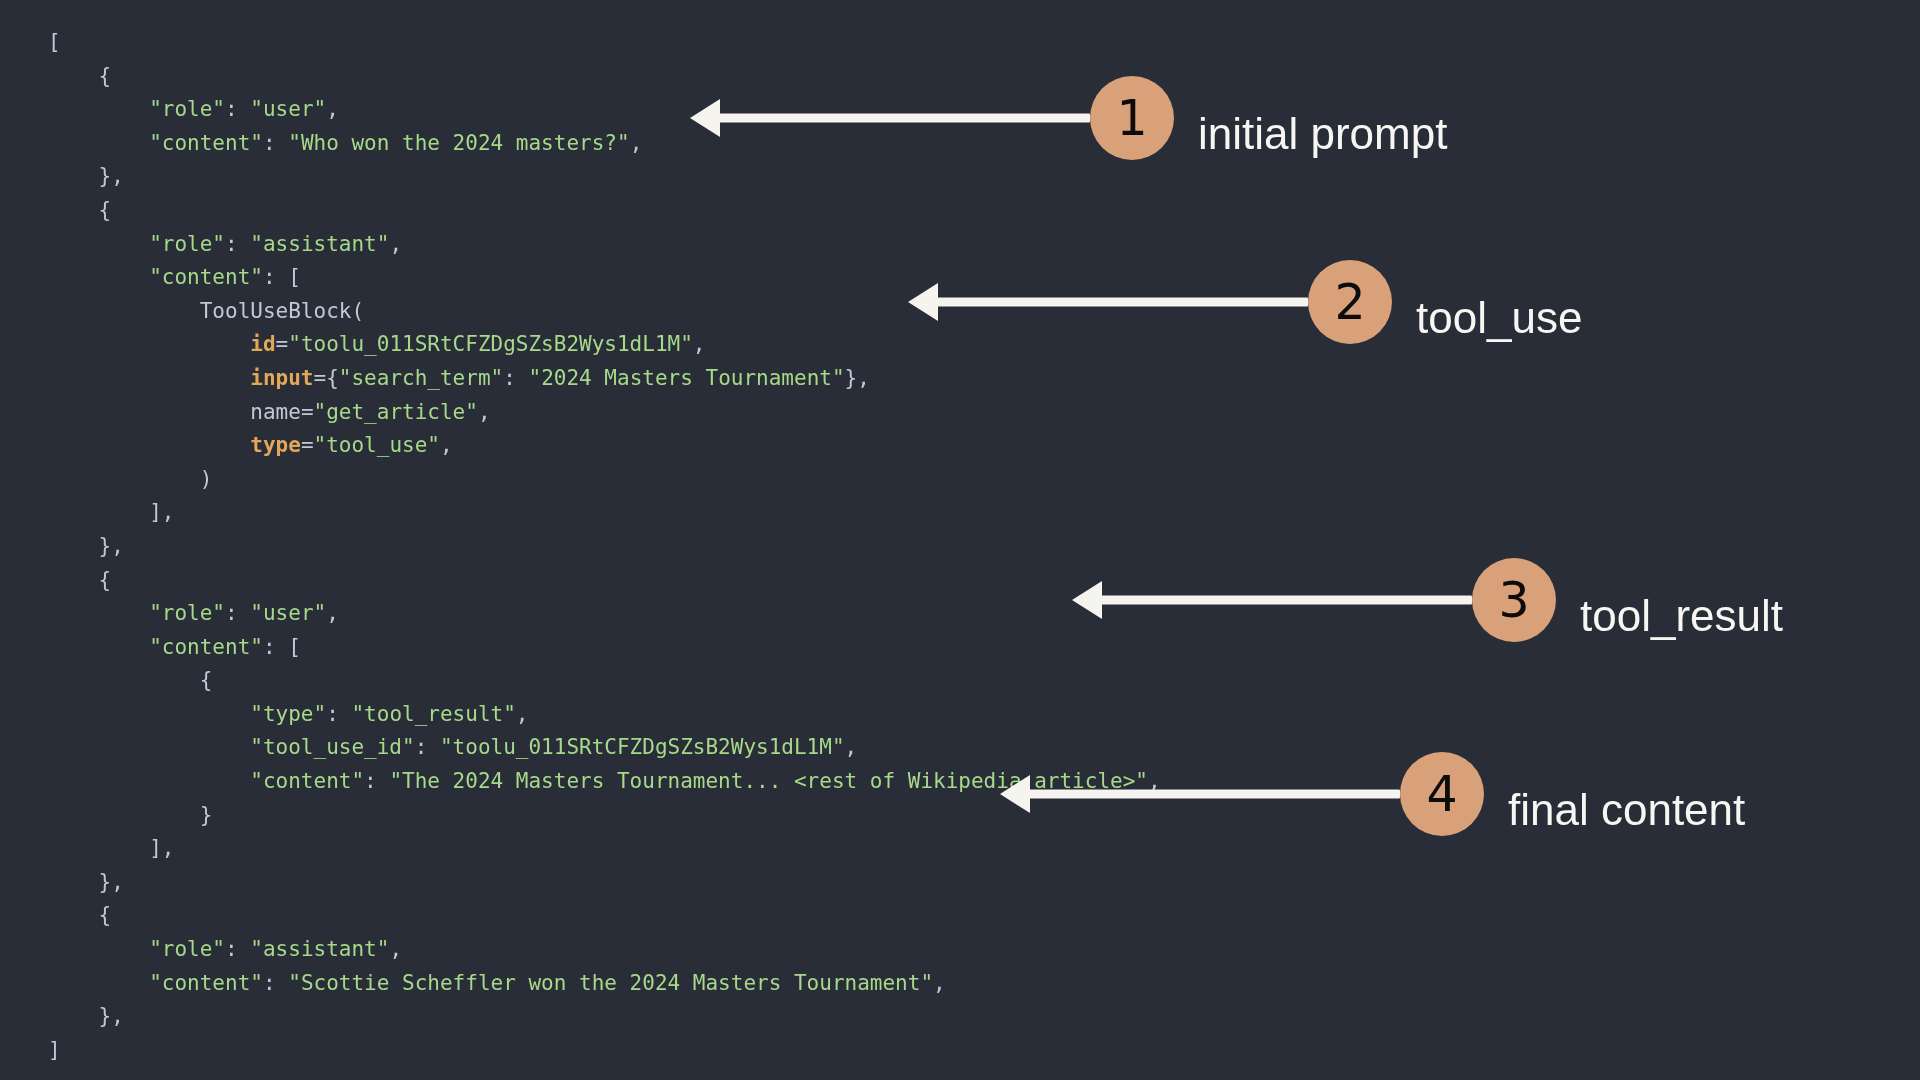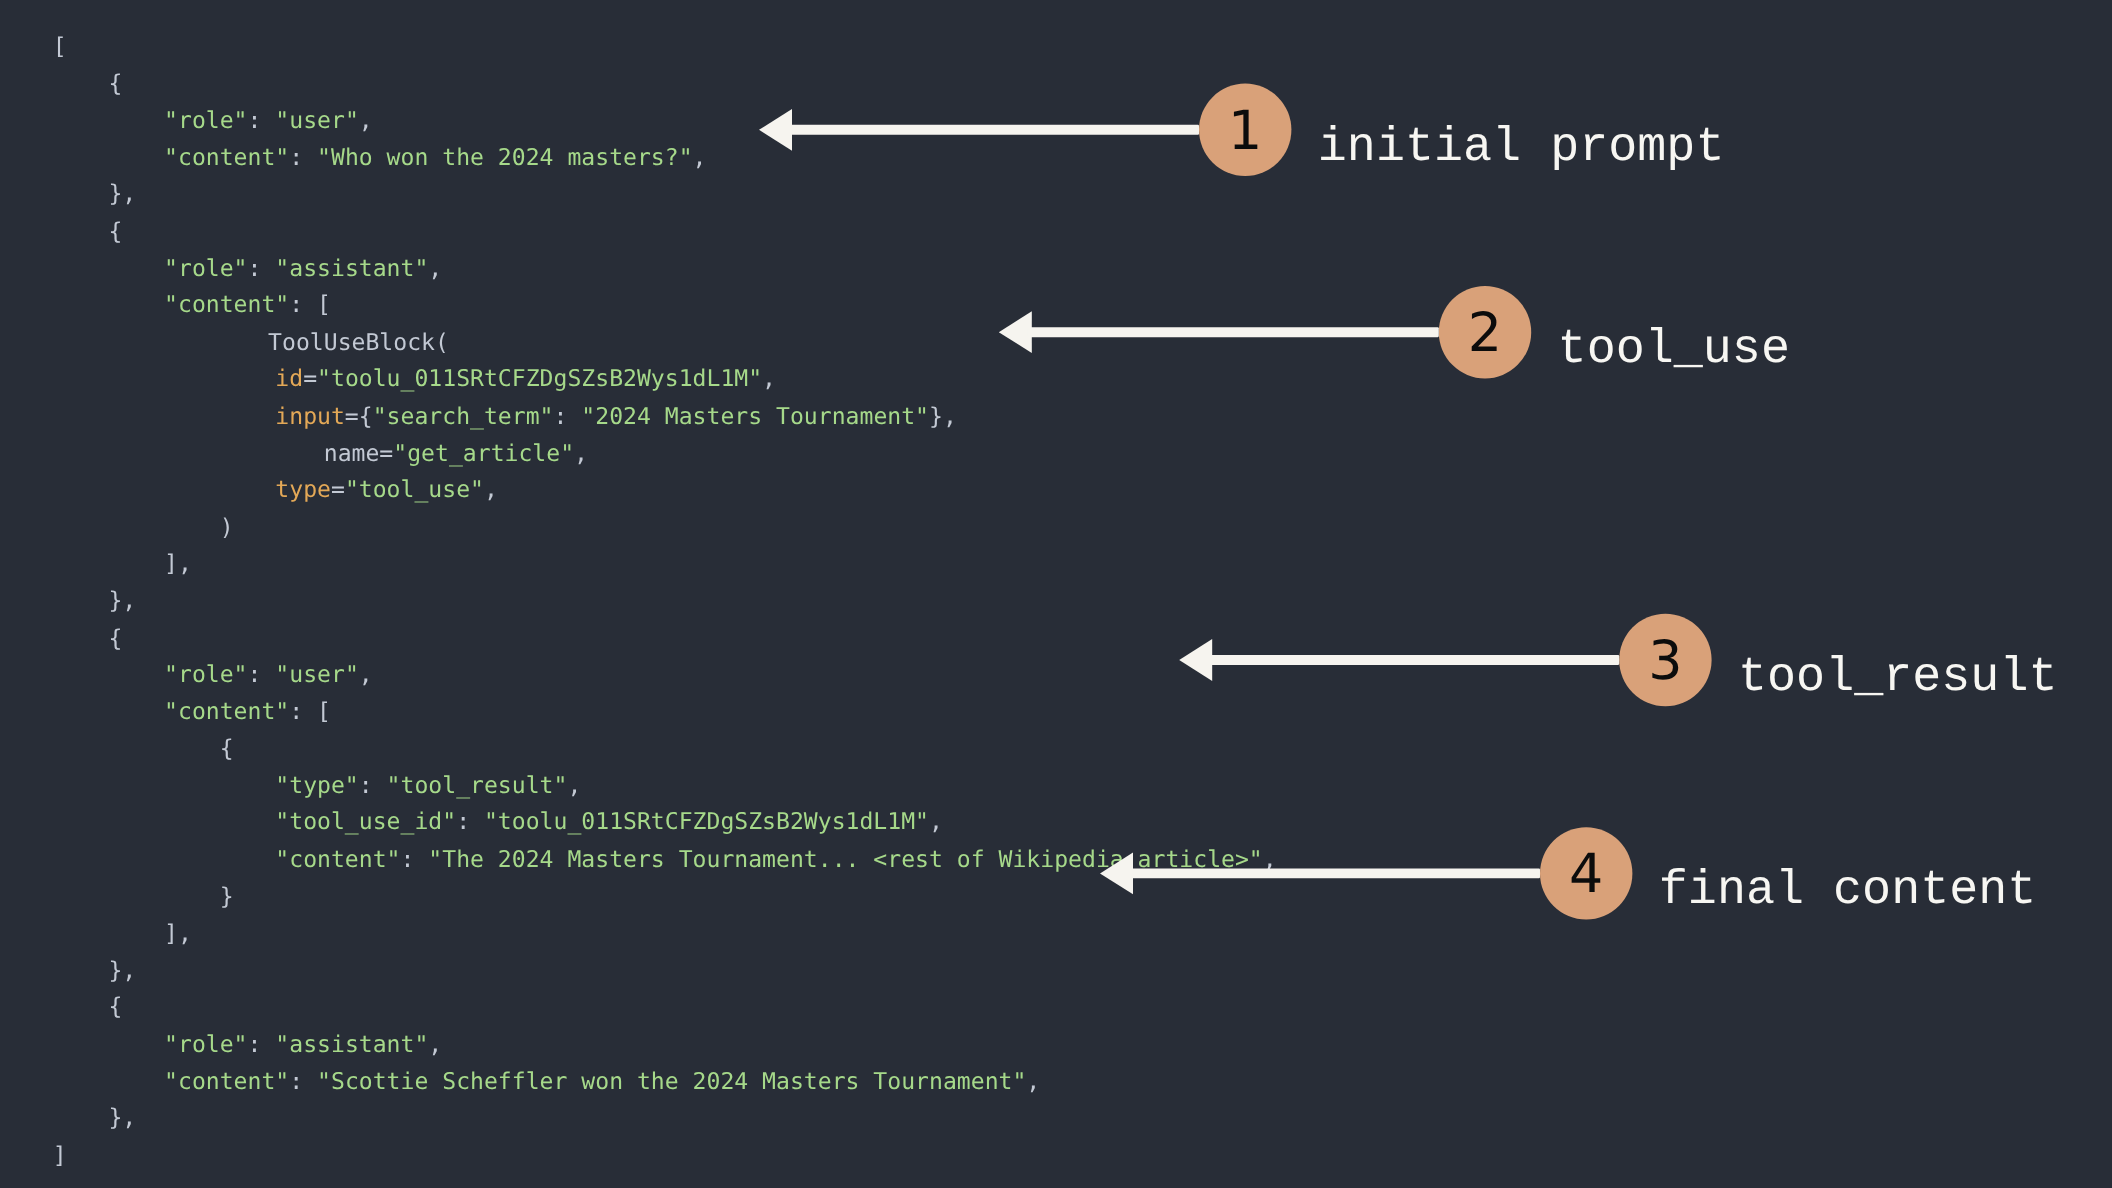--- a/index.html
+++ b/index.html
@@ -29,21 +29,21 @@
     font-size: 21px;
     line-height: 33.6px;
     white-space: pre;
     letter-spacing: 0px;
   }
   .ln { display: block; height: 33.6px; }
   .pun { color: #c3c9d4; }
   .str { color: #a6d98a; }
   .kw  { color: #e3a košt; }
   .kw  { color: #e3a857; }
-  .pln { color: #c3c9d4; margin-left: 44px; }
+  .pln { color: #c3c9d4; }
 
   
   .anno {
     position: absolute;
     display: flex;
     align-items: center;
     height: 0;
   }
   .arrow {
     position: relative;
@@ -81,33 +81,33 @@
     justify-content: center;
     font-family: "DejaVu Sans", sans-serif;
     font-size: 49px;
     font-weight: 400;
     line-height: 1;
     flex: 0 0 auto;
   }
   .anno-label {
     margin-left: 24px;
     color: #f7f6f2;
-    font-family: Liberation Mono, monospace;
+    font-family: Liberation Sans, sans-serif;
     font-size: 44px;
     font-weight: 400;
     white-space: nowrap;
     line-height: 1;
     margin-top: 32px;
   }
 </style>
 <style>
     html, body, #stage { background: #282d37; }
     .str { color: #a6d98a; }
     .pun, .pln { color: #c3c9d4; }
-    .kw  { color: #e3a857; }
+    .kw  { color: #e3a857; font-weight: bold; }
     .badge { background: #d9a179; color: #0c0c0c; }
     .arrow-line { background: #f6f4ef; }
     .arrow-head { border-right-color: #f6f4ef; }
     .anno-label { color: #f7f6f2; }
   </style></head>
 <body>
 
 <div id="stage">
 
   <div id="code"><span class="ln"><span class="pun">[</span></span><span class="ln">    <span class="pun">{</span></span><span class="ln">        <span class="str">"role"</span><span class="pun">: </span><span class="str">"user"</span><span class="pun">,</span></span><span class="ln">        <span class="str">"content"</span><span class="pun">: </span><span class="str">"Who won the 2024 masters?"</span><span class="pun">,</span></span><span class="ln">    <span class="pun">},</span></span><span class="ln">    <span class="pun">{</span></span><span class="ln">        <span class="str">"role"</span><span class="pun">: </span><span class="str">"assistant"</span><span class="pun">,</span></span><span class="ln">        <span class="str">"content"</span><span class="pun">: </span><span class="pun">[</span></span><span class="ln">            <span class="pln">ToolUseBlock(</span></span><span class="ln">                <span class="kw">id</span><span class="pun">=</span><span class="str">"toolu_011SRtCFZDgSZsB2Wys1dL1M"</span><span class="pun">,</span></span><span class="ln">                <span class="kw">input</span><span class="pun">={</span><span class="str">"search_term"</span><span class="pun">: </span><span class="str">"2024 Masters Tournament"</span><span class="pun">},</span></span><span class="ln">                <span class="pln">name</span><span class="pun">=</span><span class="str">"get_article"</span><span class="pun">,</span></span><span class="ln">                <span class="kw">type</span><span class="pun">=</span><span class="str">"tool_use"</span><span class="pun">,</span></span><span class="ln">            <span class="pun">)</span></span><span class="ln">        <span class="pun">],</span></span><span class="ln">    <span class="pun">},</span></span><span class="ln">    <span class="pun">{</span></span><span class="ln">        <span class="str">"role"</span><span class="pun">: </span><span class="str">"user"</span><span class="pun">,</span></span><span class="ln">        <span class="str">"content"</span><span class="pun">: </span><span class="pun">[</span></span><span class="ln">            <span class="pun">{</span></span><span class="ln">                <span class="str">"type"</span><span class="pun">: </span><span class="str">"tool_result"</span><span class="pun">,</span></span><span class="ln">                <span class="str">"tool_use_id"</span><span class="pun">: </span><span class="str">"toolu_011SRtCFZDgSZsB2Wys1dL1M"</span><span class="pun">,</span></span><span class="ln">                <span class="str">"content"</span><span class="pun">: </span><span class="str">"The 2024 Masters Tournament... &lt;rest of Wikipedia article&gt;"</span><span class="pun">,</span></span><span class="ln">            <span class="pun">}</span></span><span class="ln">        <span class="pun">],</span></span><span class="ln">    <span class="pun">},</span></span><span class="ln">    <span class="pun">{</span></span><span class="ln">        <span class="str">"role"</span><span class="pun">: </span><span class="str">"assistant"</span><span class="pun">,</span></span><span class="ln">        <span class="str">"content"</span><span class="pun">: </span><span class="str">"Scottie Scheffler won the 2024 Masters Tournament"</span><span class="pun">,</span></span><span class="ln">    <span class="pun">},</span></span><span class="ln"><span class="pun">]</span></span></div>

